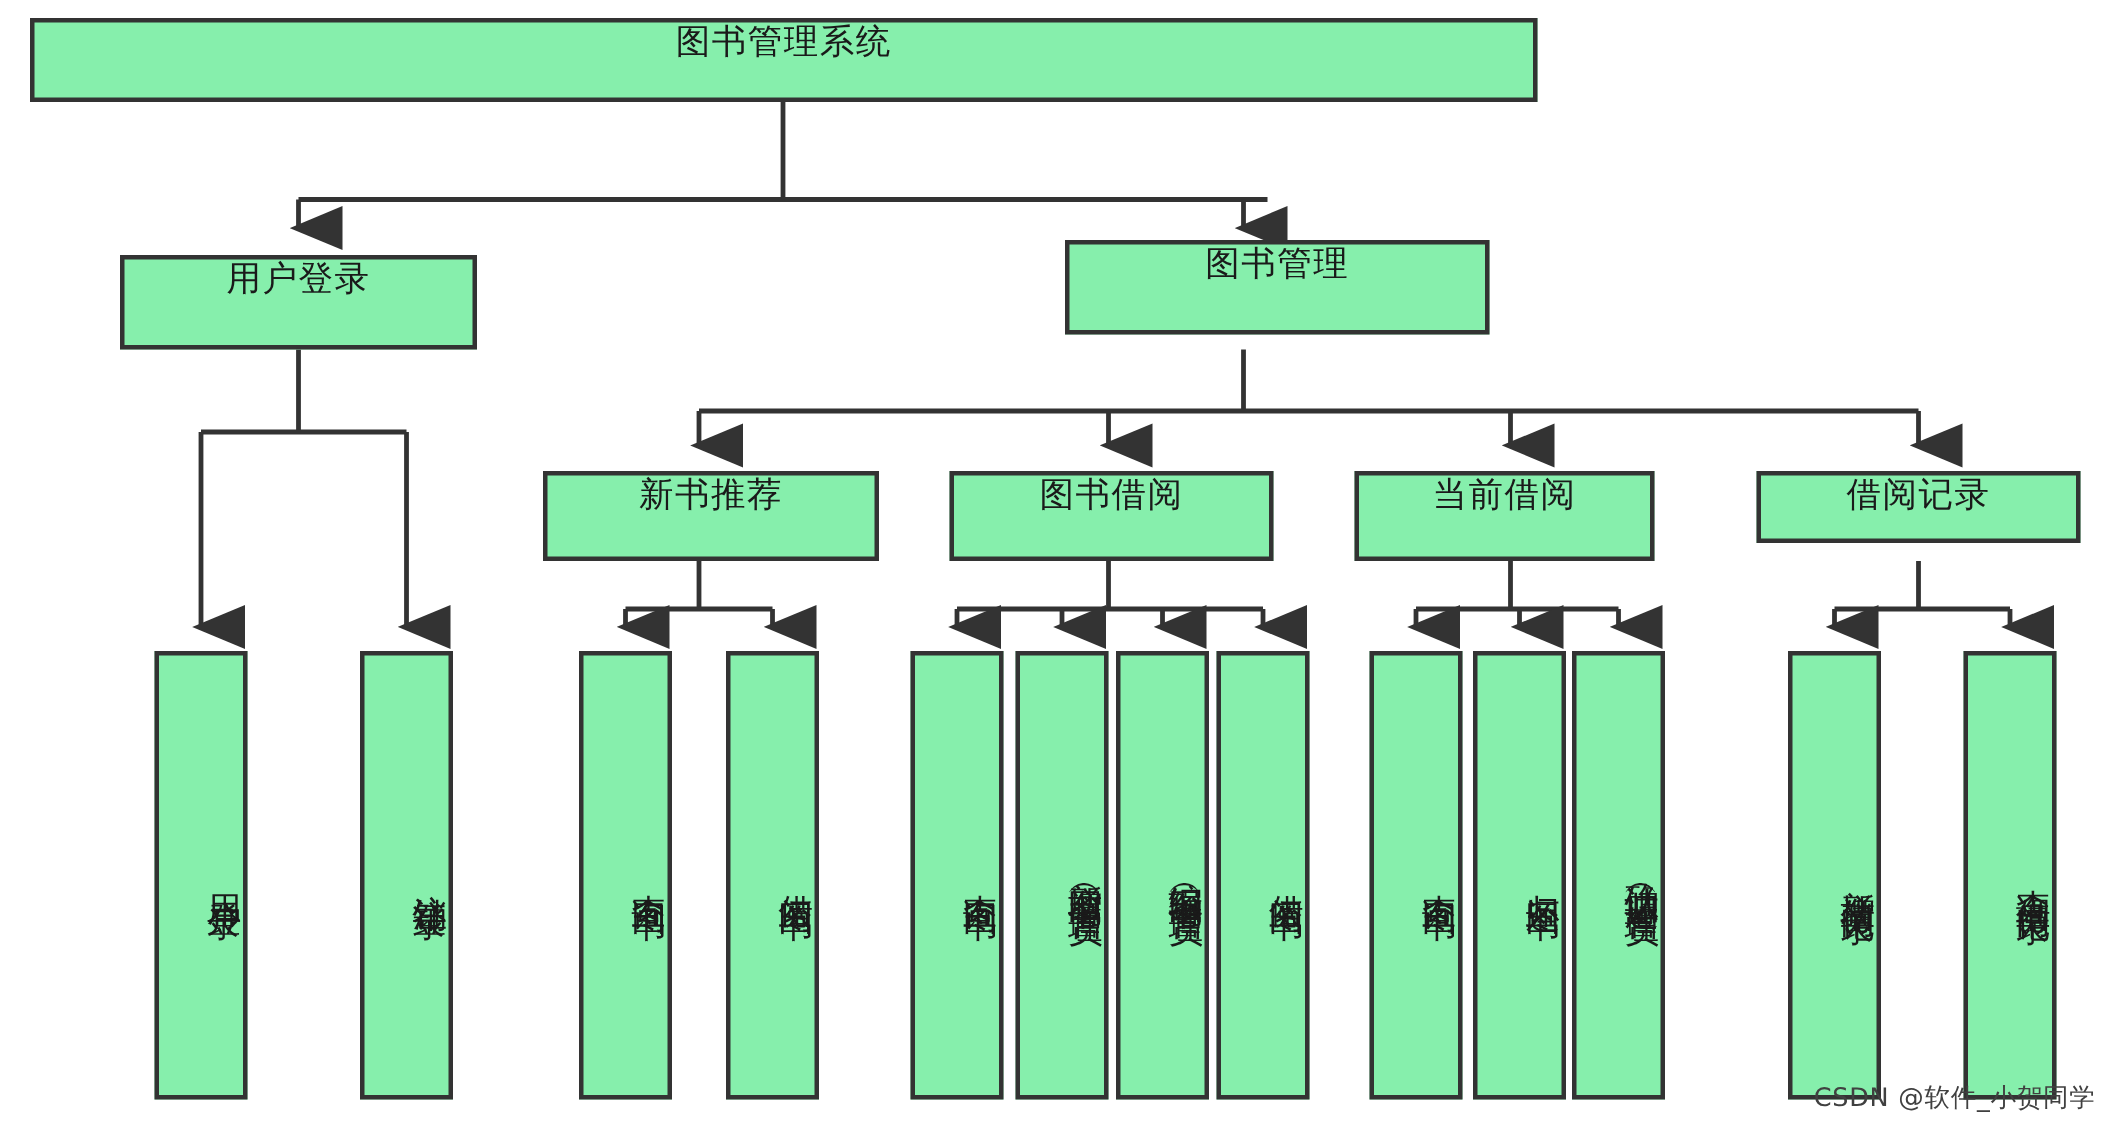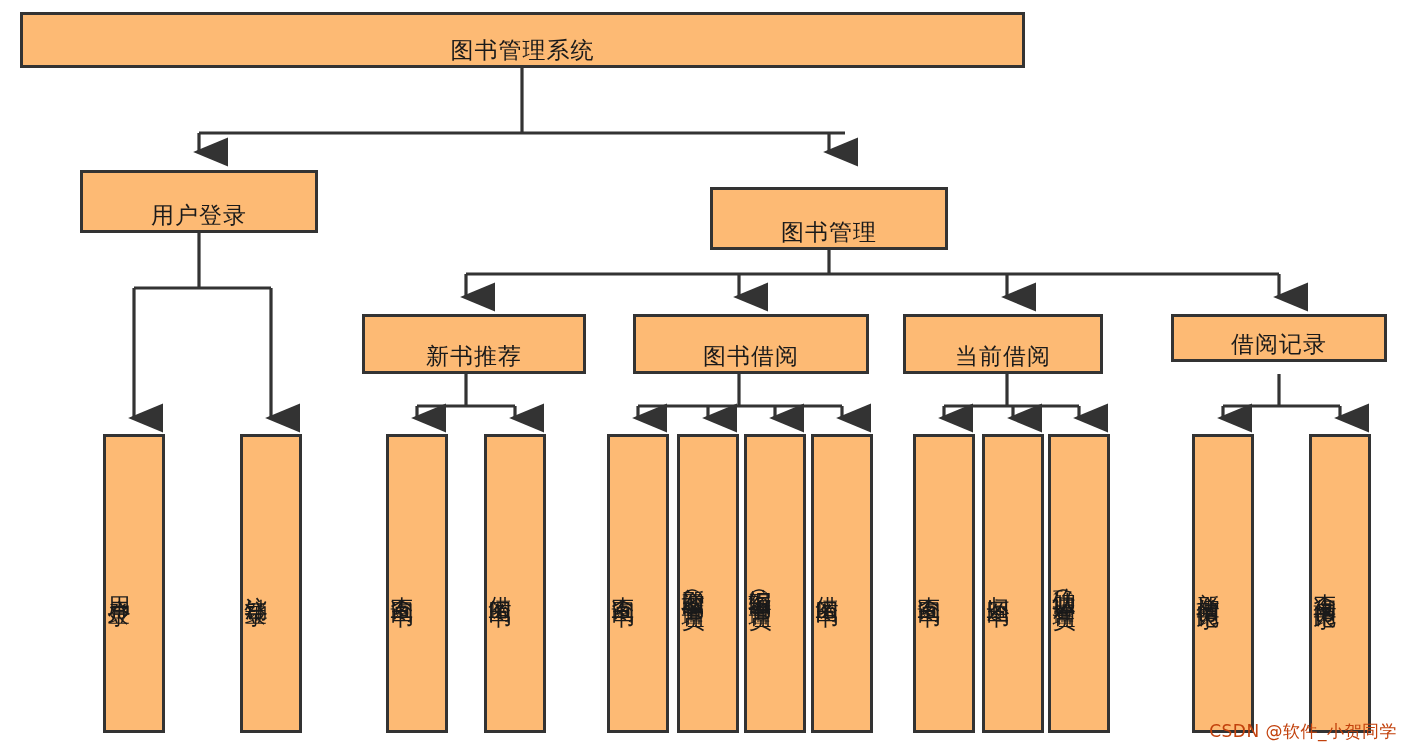--- a/index.html
+++ b/index.html
@@ -22,24 +22,24 @@
     position: absolute;
     left: 0;
     top: 0;
     width: 1405px;
     height: 747px;
     pointer-events: none;
   }
   .node {
     position: absolute;
     box-sizing: border-box;
-    background: #fdba74;
+    background: #86efac;
     border: 3px solid #333333;
     display: flex;
-    align-items: flex-end;
+    align-items: flex-start;
     justify-content: center;
     color: #1a1a1a;
     text-align: center;
   }
   .node-h {
     font-size: 23px;
     letter-spacing: 1px;
     line-height: 1.2;
   }
   .node-root {
@@ -56,21 +56,21 @@
   .node-v .vlabel {
     writing-mode: vertical-rl;
     text-orientation: upright;
     white-space: nowrap;
   }
   .watermark {
     position: absolute;
     right: 8px;
     bottom: 4px;
     font-size: 17px;
-    color: #c2410c;
+    color: #404040;
     letter-spacing: 0.5px;
     white-space: nowrap;
     pointer-events: none;
     margin-left: 24px;
   }
 </style>
 </head>
 <body>
 
 <div id="canvas">
@@ -126,29 +126,29 @@
   </svg>
 
   <div class="node node-h node-root" style="left:20px; top:12px; width:1005px; height:56px;">
     <span>图书管理系统</span>
   </div>
 
   <div class="node node-h" style="left:80px; top:170px; width:238px; height:63px;">
     <span>用户登录</span>
   </div>
 
-  <div class="node node-h" style="left:710px; top:187px; width:238px; height:63px;">
+  <div class="node node-h" style="left:710px; top:160px; width:283px; height:63px;">
     <span>图书管理</span>
   </div>
 
   <div class="node node-h" style="left:362px; top:314px; width:224px; height:60px;">
     <span>新书推荐</span>
   </div>
 
-  <div class="node node-h" style="left:633px; top:314px; width:236px; height:60px;">
+  <div class="node node-h" style="left:633px; top:314px; width:216px; height:60px;">
     <span>图书借阅</span>
   </div>
 
   <div class="node node-h" style="left:903px; top:314px; width:200px; height:60px;">
     <span>当前借阅</span>
   </div>
 
   <div class="node node-h" style="left:1171px; top:314px; width:216px; height:48px;">
     <span>借阅记录</span>
   </div>

